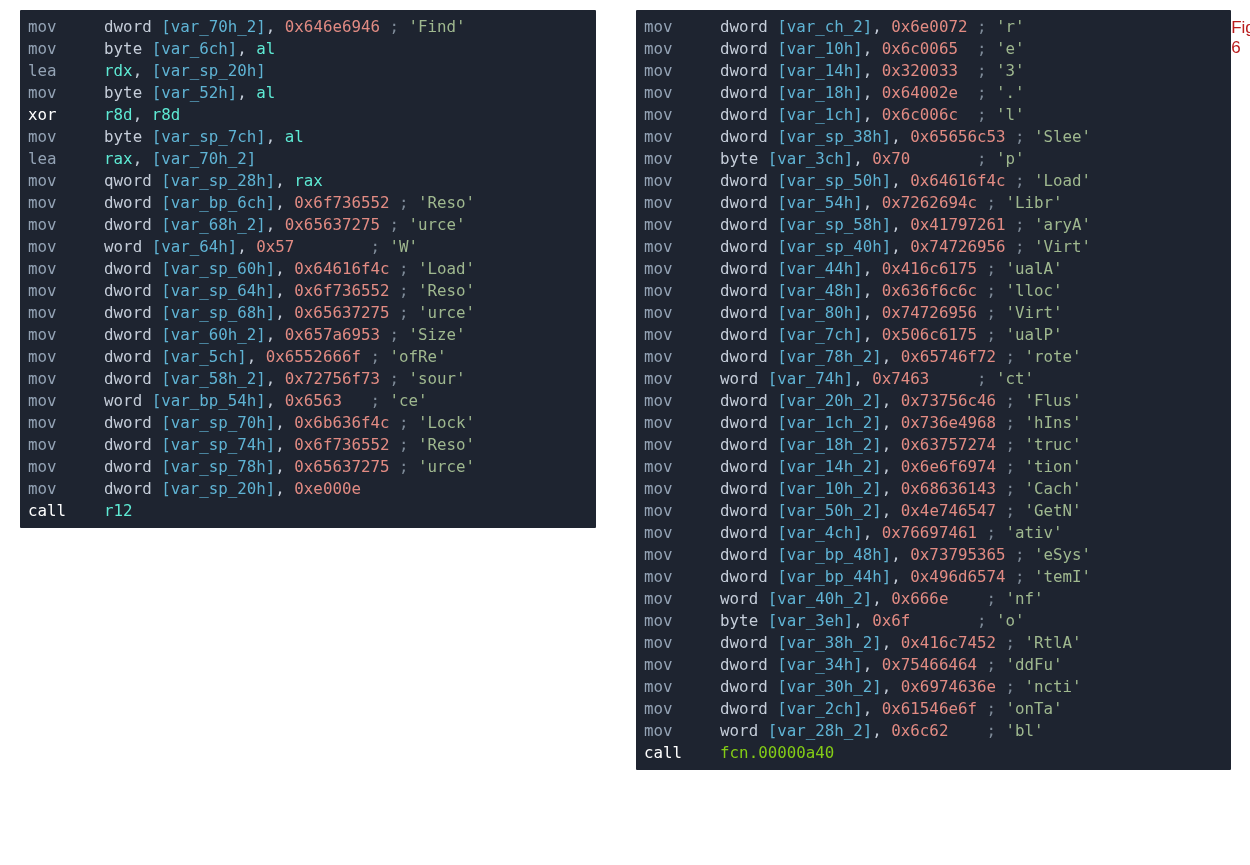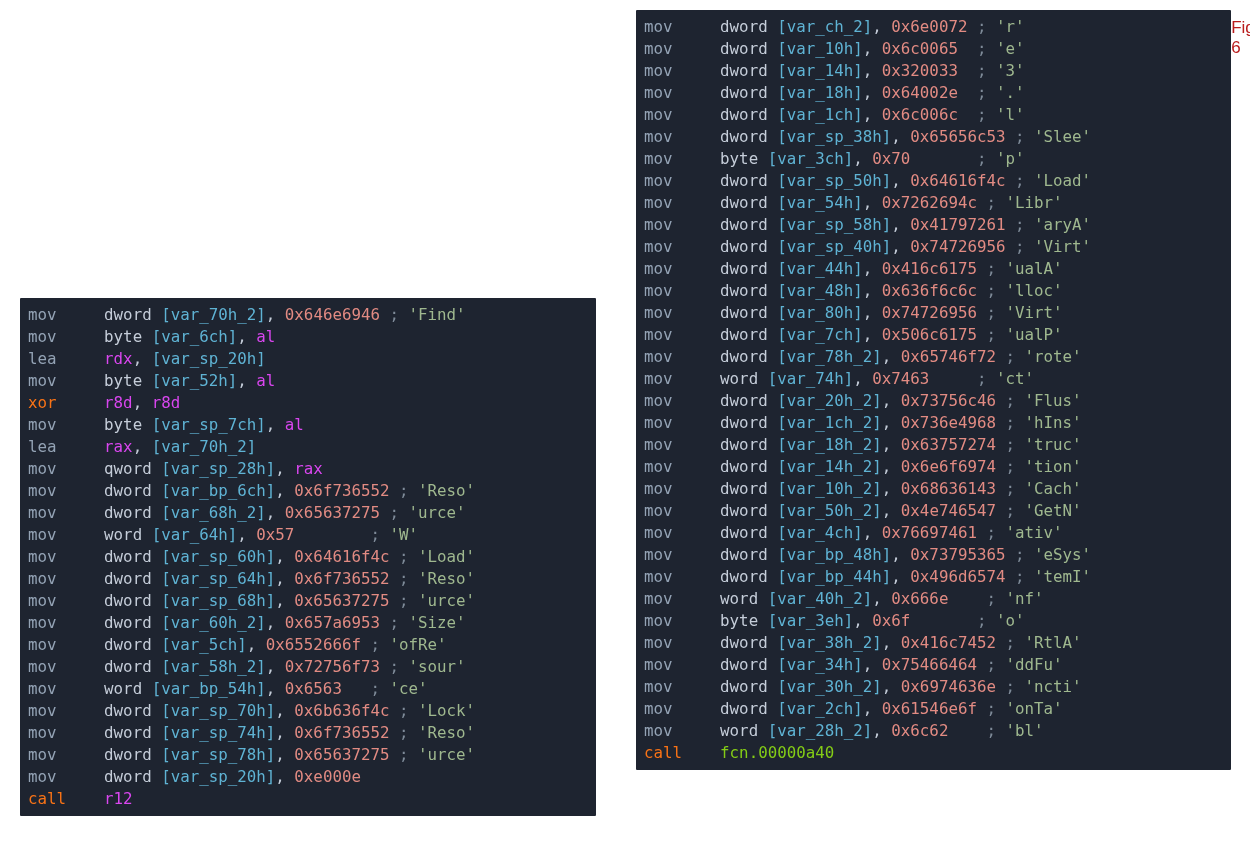--- a/index.html
+++ b/index.html
@@ -2,31 +2,31 @@
 <html><head>
 <meta charset="utf-8">
 <style>
   html,body{margin:0;padding:0;background:#fff;font-family:Helvetica,Arial,sans-serif}
   .page{width:1250px;height:865px;position:relative;box-sizing:border-box;padding:10px 20px}
   .pair{display:flex;gap:40px;align-items:flex-start}
   .col{display:flex;flex-direction:row}
   .codebox{background:#1e2430;color:#c5cdd9;padding:6px 8px;font-family:Menlo,Consolas,monospace;font-size:15.8px;line-height:22px;white-space:pre;border-radius:1px}
   .codebox .ln{display:block}
   .op{color:#94a3b5}
-  .opx{color:#f97316}
+  .opx{color:#ffffff}
   .kw{color:#c5cdd9}
   .br{color:#5fb3d4}
   .var{color:#5fb3d4}
   .num{color:#e28b83}
   .cm{color:#7f8b99}
   .cms{color:#9fb88f}
-  .reg{color:#d946ef}
+  .reg{color:#5eead4}
   .calltgt{color:#84cc16}
   .caption{margin-top:8px;font-family:Helvetica,Arial,sans-serif;font-size:17px;color:#b91c1c;font-weight:400}
-  .col.left{margin-top:288px}
+  .col.left{}
   .col.left .codebox{width:560px}
   .col.right .codebox{width:592px}
 </style>
 </head>
 <body>
 
 <div class="page">
   <div class="pair">
     <div class="col left">
       <div class="codebox" id="box-left"><span class="ln"><span class="op">mov    </span> <span class="kw">dword</span> <span class="br">[</span><span class="var">var_70h_2</span><span class="br">]</span><span class="kw">, </span><span class="num">0x646e6946</span><span class="cm"> ; </span><span class="cms">'Find'</span></span><span class="ln"><span class="op">mov    </span> <span class="kw">byte</span> <span class="br">[</span><span class="var">var_6ch</span><span class="br">]</span><span class="kw">, </span><span class="reg">al</span></span><span class="ln"><span class="op">lea    </span> <span class="reg">rdx</span><span class="kw">, </span><span class="br">[</span><span class="var">var_sp_20h</span><span class="br">]</span></span><span class="ln"><span class="op">mov    </span> <span class="kw">byte</span> <span class="br">[</span><span class="var">var_52h</span><span class="br">]</span><span class="kw">, </span><span class="reg">al</span></span><span class="ln"><span class="opx">xor    </span> <span class="reg">r8d</span><span class="kw">, </span><span class="reg">r8d</span></span><span class="ln"><span class="op">mov    </span> <span class="kw">byte</span> <span class="br">[</span><span class="var">var_sp_7ch</span><span class="br">]</span><span class="kw">, </span><span class="reg">al</span></span><span class="ln"><span class="op">lea    </span> <span class="reg">rax</span><span class="kw">, </span><span class="br">[</span><span class="var">var_70h_2</span><span class="br">]</span></span><span class="ln"><span class="op">mov    </span> <span class="kw">qword</span> <span class="br">[</span><span class="var">var_sp_28h</span><span class="br">]</span><span class="kw">, </span><span class="reg">rax</span></span><span class="ln"><span class="op">mov    </span> <span class="kw">dword</span> <span class="br">[</span><span class="var">var_bp_6ch</span><span class="br">]</span><span class="kw">, </span><span class="num">0x6f736552</span><span class="cm"> ; </span><span class="cms">'Reso'</span></span><span class="ln"><span class="op">mov    </span> <span class="kw">dword</span> <span class="br">[</span><span class="var">var_68h_2</span><span class="br">]</span><span class="kw">, </span><span class="num">0x65637275</span><span class="cm"> ; </span><span class="cms">'urce'</span></span><span class="ln"><span class="op">mov    </span> <span class="kw">word</span> <span class="br">[</span><span class="var">var_64h</span><span class="br">]</span><span class="kw">, </span><span class="num">0x57</span><span class="cm">        ; </span><span class="cms">'W'</span></span><span class="ln"><span class="op">mov    </span> <span class="kw">dword</span> <span class="br">[</span><span class="var">var_sp_60h</span><span class="br">]</span><span class="kw">, </span><span class="num">0x64616f4c</span><span class="cm"> ; </span><span class="cms">'Load'</span></span><span class="ln"><span class="op">mov    </span> <span class="kw">dword</span> <span class="br">[</span><span class="var">var_sp_64h</span><span class="br">]</span><span class="kw">, </span><span class="num">0x6f736552</span><span class="cm"> ; </span><span class="cms">'Reso'</span></span><span class="ln"><span class="op">mov    </span> <span class="kw">dword</span> <span class="br">[</span><span class="var">var_sp_68h</span><span class="br">]</span><span class="kw">, </span><span class="num">0x65637275</span><span class="cm"> ; </span><span class="cms">'urce'</span></span><span class="ln"><span class="op">mov    </span> <span class="kw">dword</span> <span class="br">[</span><span class="var">var_60h_2</span><span class="br">]</span><span class="kw">, </span><span class="num">0x657a6953</span><span class="cm"> ; </span><span class="cms">'Size'</span></span><span class="ln"><span class="op">mov    </span> <span class="kw">dword</span> <span class="br">[</span><span class="var">var_5ch</span><span class="br">]</span><span class="kw">, </span><span class="num">0x6552666f</span><span class="cm"> ; </span><span class="cms">'ofRe'</span></span><span class="ln"><span class="op">mov    </span> <span class="kw">dword</span> <span class="br">[</span><span class="var">var_58h_2</span><span class="br">]</span><span class="kw">, </span><span class="num">0x72756f73</span><span class="cm"> ; </span><span class="cms">'sour'</span></span><span class="ln"><span class="op">mov    </span> <span class="kw">word</span> <span class="br">[</span><span class="var">var_bp_54h</span><span class="br">]</span><span class="kw">, </span><span class="num">0x6563</span><span class="cm">   ; </span><span class="cms">'ce'</span></span><span class="ln"><span class="op">mov    </span> <span class="kw">dword</span> <span class="br">[</span><span class="var">var_sp_70h</span><span class="br">]</span><span class="kw">, </span><span class="num">0x6b636f4c</span><span class="cm"> ; </span><span class="cms">'Lock'</span></span><span class="ln"><span class="op">mov    </span> <span class="kw">dword</span> <span class="br">[</span><span class="var">var_sp_74h</span><span class="br">]</span><span class="kw">, </span><span class="num">0x6f736552</span><span class="cm"> ; </span><span class="cms">'Reso'</span></span><span class="ln"><span class="op">mov    </span> <span class="kw">dword</span> <span class="br">[</span><span class="var">var_sp_78h</span><span class="br">]</span><span class="kw">, </span><span class="num">0x65637275</span><span class="cm"> ; </span><span class="cms">'urce'</span></span><span class="ln"><span class="op">mov    </span> <span class="kw">dword</span> <span class="br">[</span><span class="var">var_sp_20h</span><span class="br">]</span><span class="kw">, </span><span class="num">0xe000e</span></span><span class="ln"><span class="opx">call   </span> <span class="reg">r12</span></span></div>

